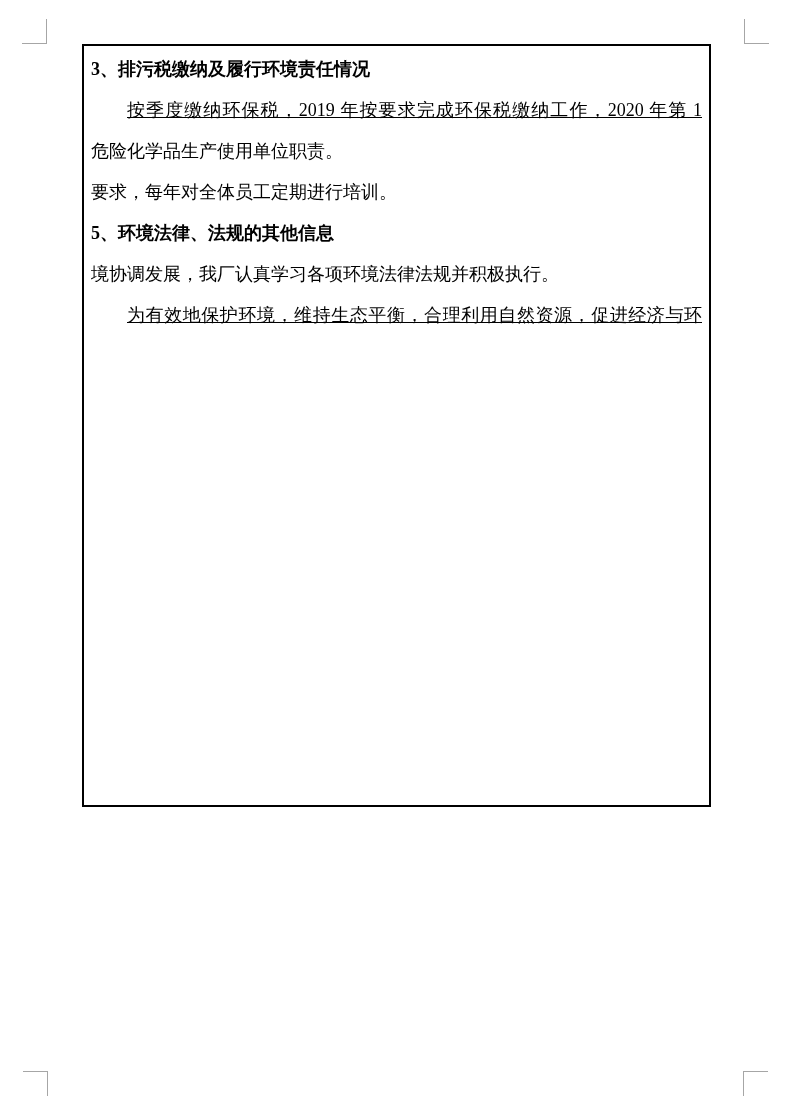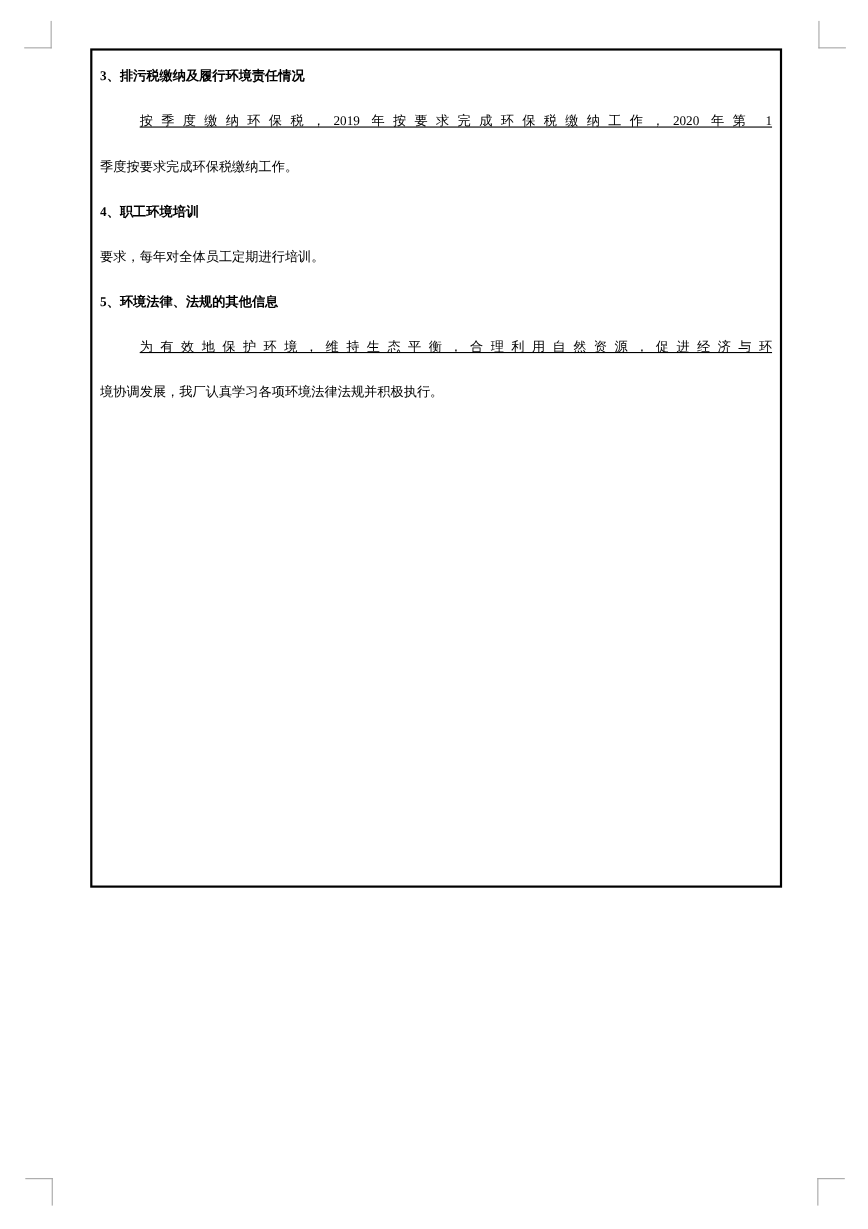--- a/index.html
+++ b/index.html
@@ -32,21 +32,21 @@
     position: absolute;
     left: 82px;
     top: 44px;
     width: 629px;
     height: 763px;
     box-sizing: border-box;
     border: 2px solid #000000;
     padding: 3px 7px;
   }
   .line {
-    font-size: 12px;
+    font-size: 18px;
     line-height: 41px;
     height: 41px;
     overflow: hidden;
   }
   .line.heading {
     font-weight: bold;
   }
   .line.indent {
     text-indent: 36px;
   }
@@ -64,25 +64,24 @@
 
   <div class="crop tl"></div>
   <div class="crop tr"></div>
   <div class="crop bl"></div>
   <div class="crop br"></div>
 
   <div class="doc-box">
 
     <div class="line heading">3、排污税缴纳及履行环境责任情况</div>
     <div class="line indent fill">按季度缴纳环保税，2019 年按要求完成环保税缴纳工作，2020 年第 1</div>
-    <div class="line">季度按要求完成环保税缴纳工作。</div>
+    <div class="line">危险化学品生产使用单位职责。</div>
 
-    <div class="line heading">4、职工环境培训</div>
     <div class="line">要求，每年对全体员工定期进行培训。</div>
 
     <div class="line heading">5、环境法律、法规的其他信息</div>
+    <div class="line">境协调发展，我厂认真学习各项环境法律法规并积极执行。</div>
     <div class="line indent fill">为有效地保护环境，维持生态平衡，合理利用自然资源，促进经济与环</div>
-    <div class="line">境协调发展，我厂认真学习各项环境法律法规并积极执行。</div>
 
 
   </div>
 
 </div>
 
 </body></html>

